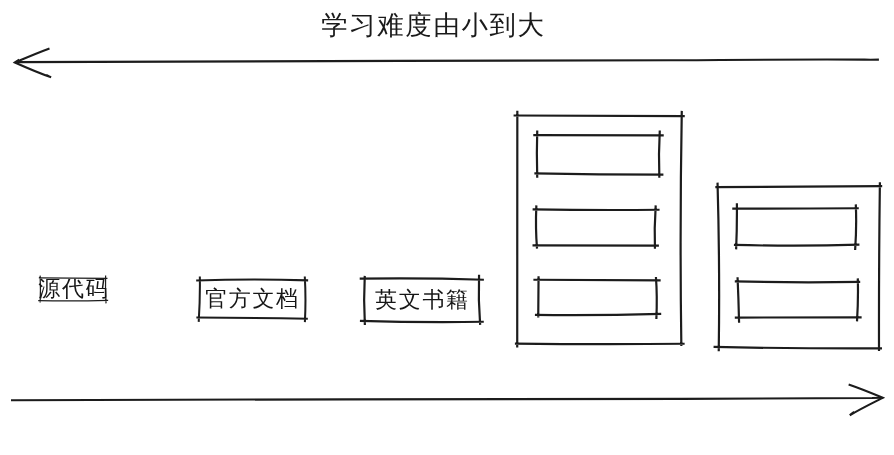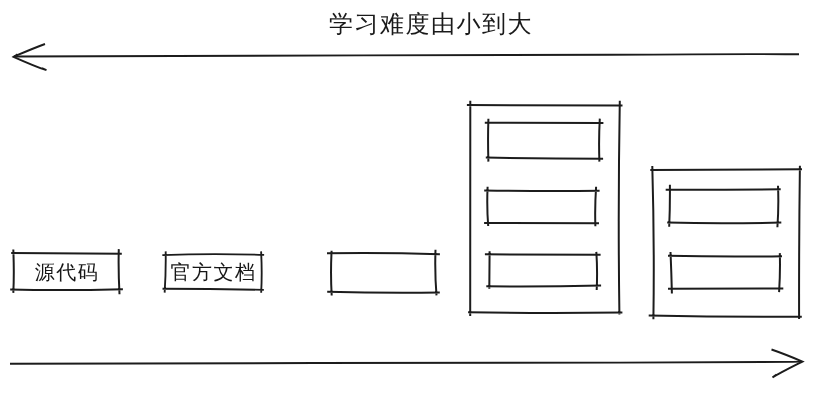--- a/index.html
+++ b/index.html
@@ -11,21 +11,20 @@
     color:#1a1a1a;
     overflow:hidden;
   }
   .arrows-svg{position:absolute;left:0;top:0;width:813px;height:414px;}
   .axis-label{
     position:absolute;
     font-size:24px;
     line-height:26px;
     white-space:nowrap;
     color:#1a1a1a;
-    margin-left:37px;
   }
   .axis-label.top{left:292px;top:11px;letter-spacing:1.5px;}
   .axis-label.bottom{left:306px;top:377px;letter-spacing:5px;}
   .sketch-box{
     position:absolute;
     display:flex;align-items:center;justify-content:center;
   }
   .sketch-box .sketch-stroke{
     position:absolute;left:0;top:0;width:100%;height:100%;
     overflow:visible;
@@ -49,38 +48,39 @@
 
     <path d="M14 56.5 C 180 54.2, 420 56.2, 610 54.8 S 780 54.6, 799 54.2" stroke-width="1.9" fill="none" stroke="#1c1c1c"></path>
     <path d="M45 44 C 33 48.4, 22 53.2, 13.5 56.8 M17.5 54.2 C 15.2 55.8, 13.8 56.6, 13.5 56.8 C 22 60.6, 35 66.4, 46.5 70.2 M42 68.2 C 43.5 68.8, 45.5 69.8, 46.5 70.2" stroke-width="1.9" fill="none" stroke="#1c1c1c"></path>
 
     <path d="M10 363.8 C 200 362.4, 430 363.6, 620 362.6 S 780 362.2, 801 361.6" stroke-width="1.9" fill="none" stroke="#1c1c1c"></path>
     <path d="M771.5 349.5 C 784 353.8, 795 358.4, 802.5 361.6 C 793 366.4, 782 371.8, 772.5 377.5 M776.5 374.5 C 774.8 375.6, 773.2 376.8, 772.5 377.5" stroke-width="1.9" fill="none" stroke="#1c1c1c"></path>
   </svg>
 
   <div class="axis-label top">学习难度由小到大</div>
 
-  <div class="sketch-box" style="left:13px;top:252px;width:107px;height:39px;justify-content:center;">
+  <div class="sketch-box" style="left:13px;top:252px;width:107px;height:22px;justify-content:center;">
       <svg class="sketch-stroke" viewBox="0 0 107 39">
         <path d="M-1.8 1.1 Q54.2 1.2 108.8 1.7 M105.8 -2.9 Q105.2 18.1 106.5 42.2 M109.9 37.2 Q52.2 38.8 -2.8 37.6 M0.3 40.9 Q1.3 21.0 0.3 -2.5 " fill="none" stroke="#1c1c1c" stroke-width="2"></path>
       </svg>
     <span class="box-label">源代码</span>
   </div>
 
-  <div class="sketch-box" style="left:164px;top:252px;width:98px;height:40px;">
+  <div class="sketch-box" style="left:180px;top:252px;width:98px;height:40px;">
       <svg class="sketch-stroke" viewBox="0 0 106 40">
         <path d="M-1.8 1.7 Q51.7 -0.3 108.3 1.5 M105.0 -2.3 Q106.3 19.7 105.1 42.5 M108.0 39.3 Q52.7 38.3 -1.6 38.1 M0.7 42.3 Q2.2 18.5 1.8 -2.3 " fill="none" stroke="#1c1c1c" stroke-width="2"></path>
       </svg>
     <span class="box-label">官方文档</span>
   </div>
 
   <div class="sketch-box" style="left:330px;top:253px;width:107px;height:40px;">
       <svg class="sketch-stroke" viewBox="0 0 107 40">
         <path d="M-3.0 0.3 Q54.0 -0.6 109.9 1.3 M105.5 -3.2 Q104.7 20.1 106.5 42.4 M109.8 39.5 Q53.6 40.3 -2.8 38.7 M1.7 42.5 Q0.4 20.1 1.6 -2.2 " fill="none" stroke="#1c1c1c" stroke-width="2"></path>
       </svg>
+    <span class="box-label">英文书籍</span>
   </div>
 
   <div class="sketch-box group-box" style="left:470px;top:104px;width:150px;height:209px;">
       <svg class="sketch-stroke" viewBox="0 0 150 209">
         <path d="M-3.1 1.0 Q75.7 1.5 152.5 1.5 M149.8 -3.2 Q147.9 105.1 149.4 210.6 M152.4 208.5 Q76.2 209.4 -1.9 208.3 M0.2 212.0 Q0.3 105.3 0.3 -3.3 " fill="none" stroke="#1c1c1c" stroke-width="2"></path>
       </svg>
     <div class="sketch-box" style="left:18px;top:18px;width:112px;height:37px;">
         <svg class="sketch-stroke" viewBox="0 0 112 37">
           <path d="M-3.2 0.8 Q56.5 0.7 115.4 1.1 M111.8 -3.4 Q110.6 17.8 111.4 39.6 M115.1 36.8 Q56.7 36.7 -2.2 35.6 M0.4 39.6 Q-0.3 17.0 0.4 -3.3 " fill="none" stroke="#1c1c1c" stroke-width="2"></path>
         </svg>

